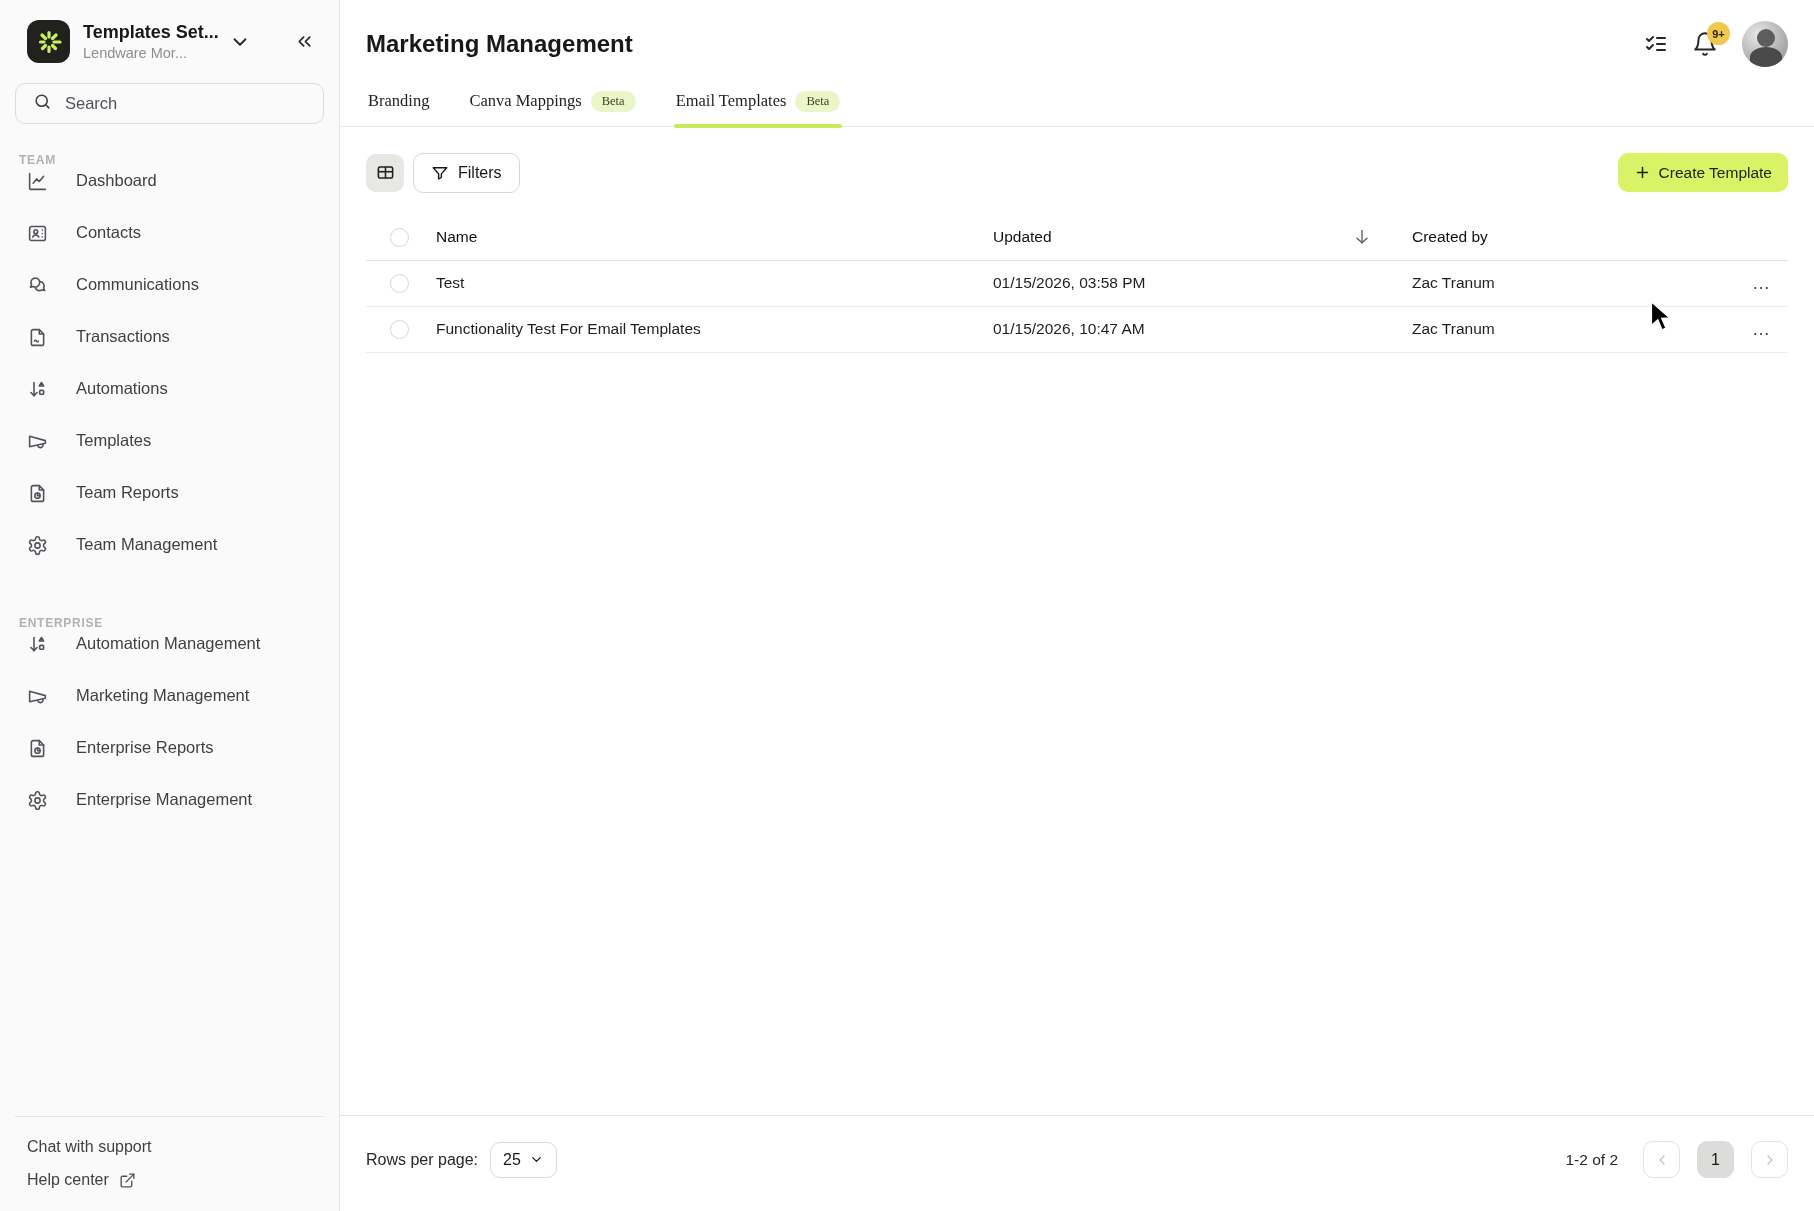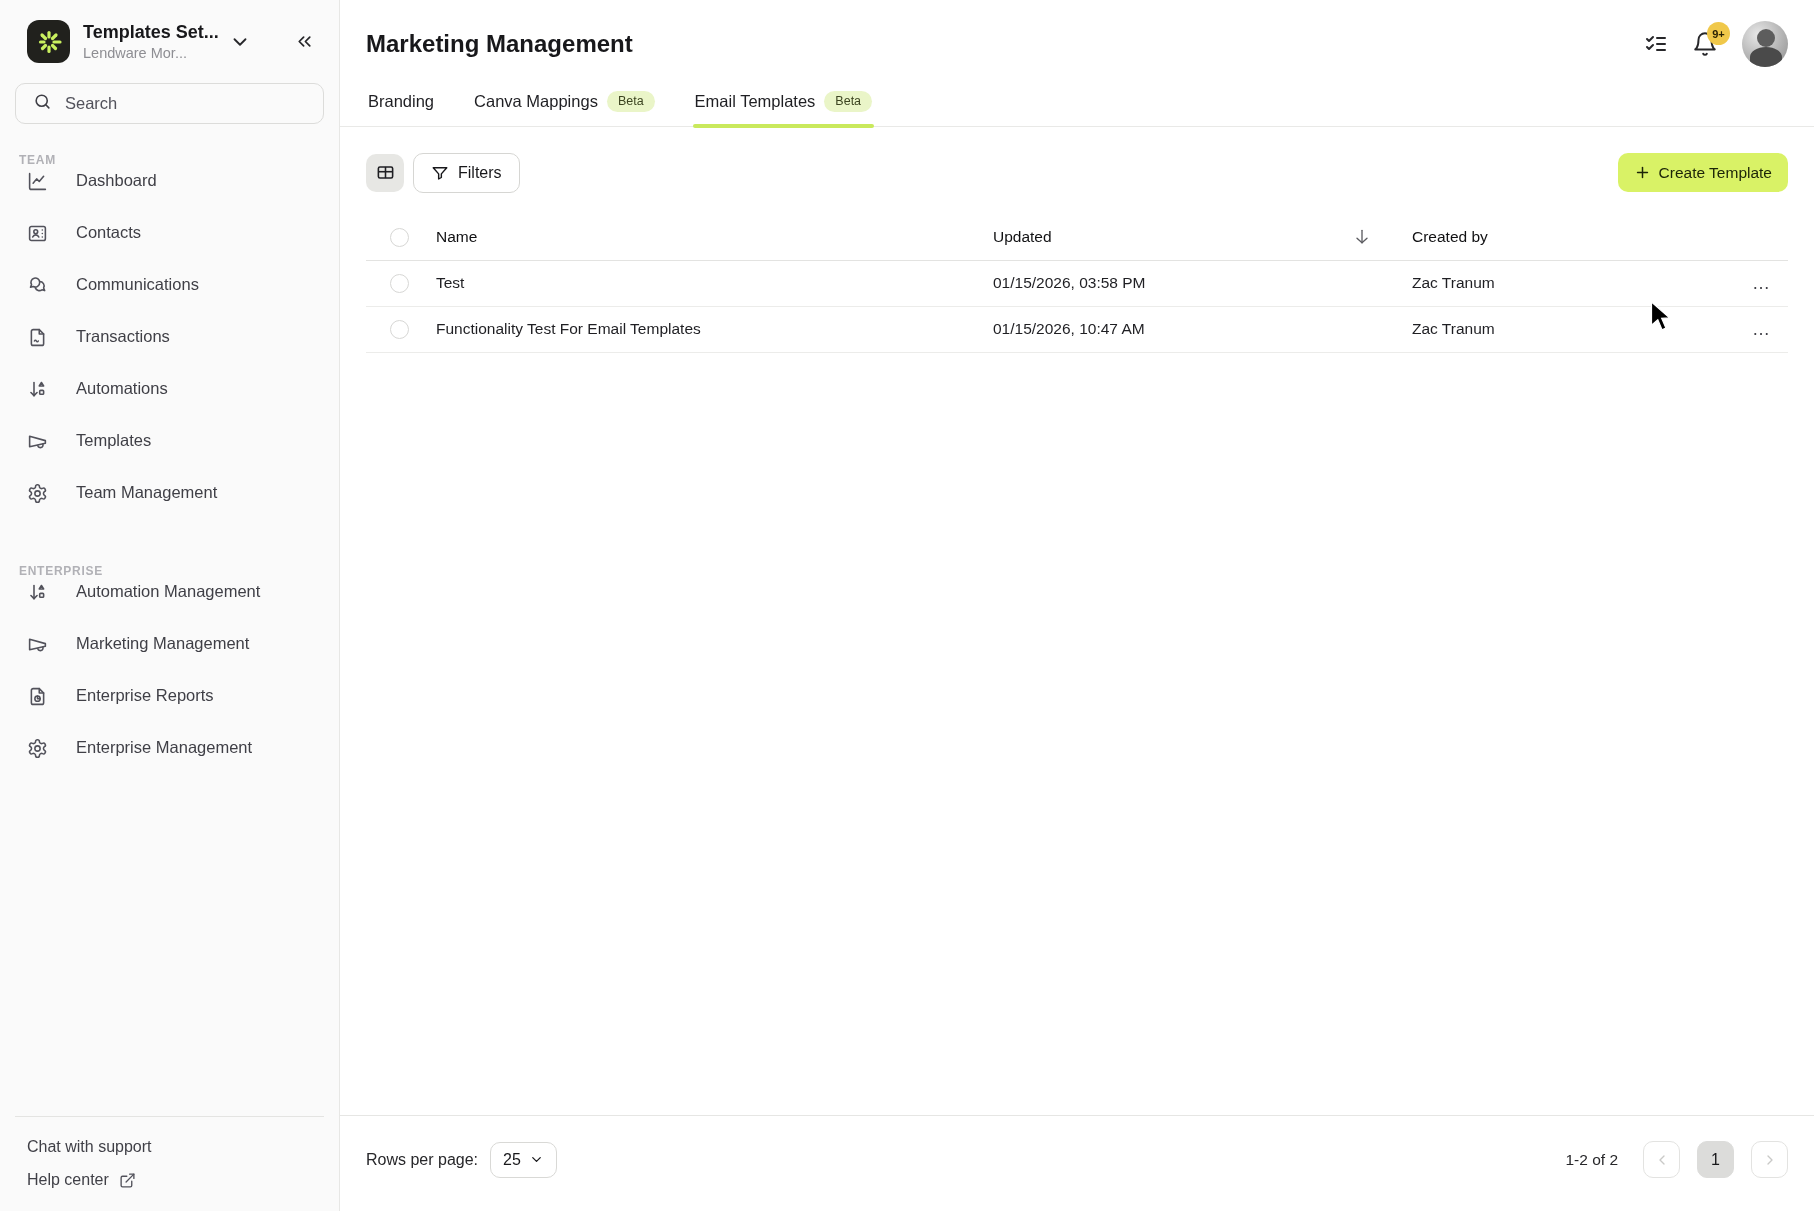--- a/index.html
+++ b/index.html
@@ -81,20 +81,21 @@
     background:#5d5d5d; left:15px; top:8px;
   }
   .avatar::after {
     content:""; position:absolute; width:32px; height:20px; border-radius:50% 50% 0 0;
     background:#4a4a4a; left:8px; top:26px;
   }
 
   .tabs {
     display:flex; gap:36px; margin:18px -26px 0 -26px; padding:0 26px;
     border-bottom:1px solid #e9e9e7;
+    font-family:Liberation Serif, serif;
   }
   .tab {
     display:flex; align-items:center; gap:9px; padding:6px 2px 14px 2px;
     font-size:16.5px; color:#1f1f23; cursor:pointer; position:relative;
   }
   .tab.active::after {
     content:""; position:absolute; left:0; right:0; bottom:-2px; height:4px;
     border-radius:3px; background:#c9e95c;
   }
   .beta-badge {
@@ -268,20 +269,31 @@
         <span class="lbl">Automations</span>
       </div>
       <div class="nav-item">
         <span class="icon">
           <svg width="21" height="21" viewBox="0 0 24 24" fill="none" stroke="currentColor" stroke-width="1.8" stroke-linecap="round" stroke-linejoin="round" style="transform:scaleX(-1)">
               <path d="m3 11 18-5v12L3 14v-3z"></path>
               <path d="M11.6 16.8a3 3 0 1 1-5.8-1.6"></path>
             </svg>
         </span>
         <span class="lbl">Templates</span>
+      </div>
+      <div class="nav-item">
+        <span class="icon">
+          <svg width="21" height="21" viewBox="0 0 24 24" fill="none" stroke="currentColor" stroke-width="1.8" stroke-linecap="round" stroke-linejoin="round">
+              <path d="M14 3H7a2 2 0 0 0-2 2v14a2 2 0 0 0 2 2h10a2 2 0 0 0 2-2V8z"></path>
+              <path d="M14 3v5h5"></path>
+              <circle cx="12" cy="14.5" r="3"></circle>
+              <path d="M12 11.5v3h3"></path>
+            </svg>
+        </span>
+        <span class="lbl">Team Reports</span>
       </div>
       <div class="nav-item">
         <span class="icon">
           <svg width="21" height="21" viewBox="0 0 24 24" fill="none" stroke="currentColor" stroke-width="1.8" stroke-linecap="round" stroke-linejoin="round">
               <path d="M12.22 2h-.44a2 2 0 0 0-2 2v.18a2 2 0 0 1-1 1.73l-.43.25a2 2 0 0 1-2 0l-.15-.08a2 2 0 0 0-2.73.73l-.22.38a2 2 0 0 0 .73 2.73l.15.1a2 2 0 0 1 1 1.72v.51a2 2 0 0 1-1 1.74l-.15.09a2 2 0 0 0-.73 2.73l.22.38a2 2 0 0 0 2.73.73l.15-.08a2 2 0 0 1 2 0l.43.25a2 2 0 0 1 1 1.73V20a2 2 0 0 0 2 2h.44a2 2 0 0 0 2-2v-.18a2 2 0 0 1 1-1.73l.43-.25a2 2 0 0 1 2 0l.15.08a2 2 0 0 0 2.73-.73l.22-.39a2 2 0 0 0-.73-2.73l-.15-.08a2 2 0 0 1-1-1.74v-.5a2 2 0 0 1 1-1.74l.15-.09a2 2 0 0 0 .73-2.73l-.22-.38a2 2 0 0 0-2.73-.73l-.15.08a2 2 0 0 1-2 0l-.43-.25a2 2 0 0 1-1-1.73V4a2 2 0 0 0-2-2z"></path>
               <circle cx="12" cy="12" r="3"></circle>
             </svg>
         </span>
         <span class="lbl">Team Management</span>
       </div>

